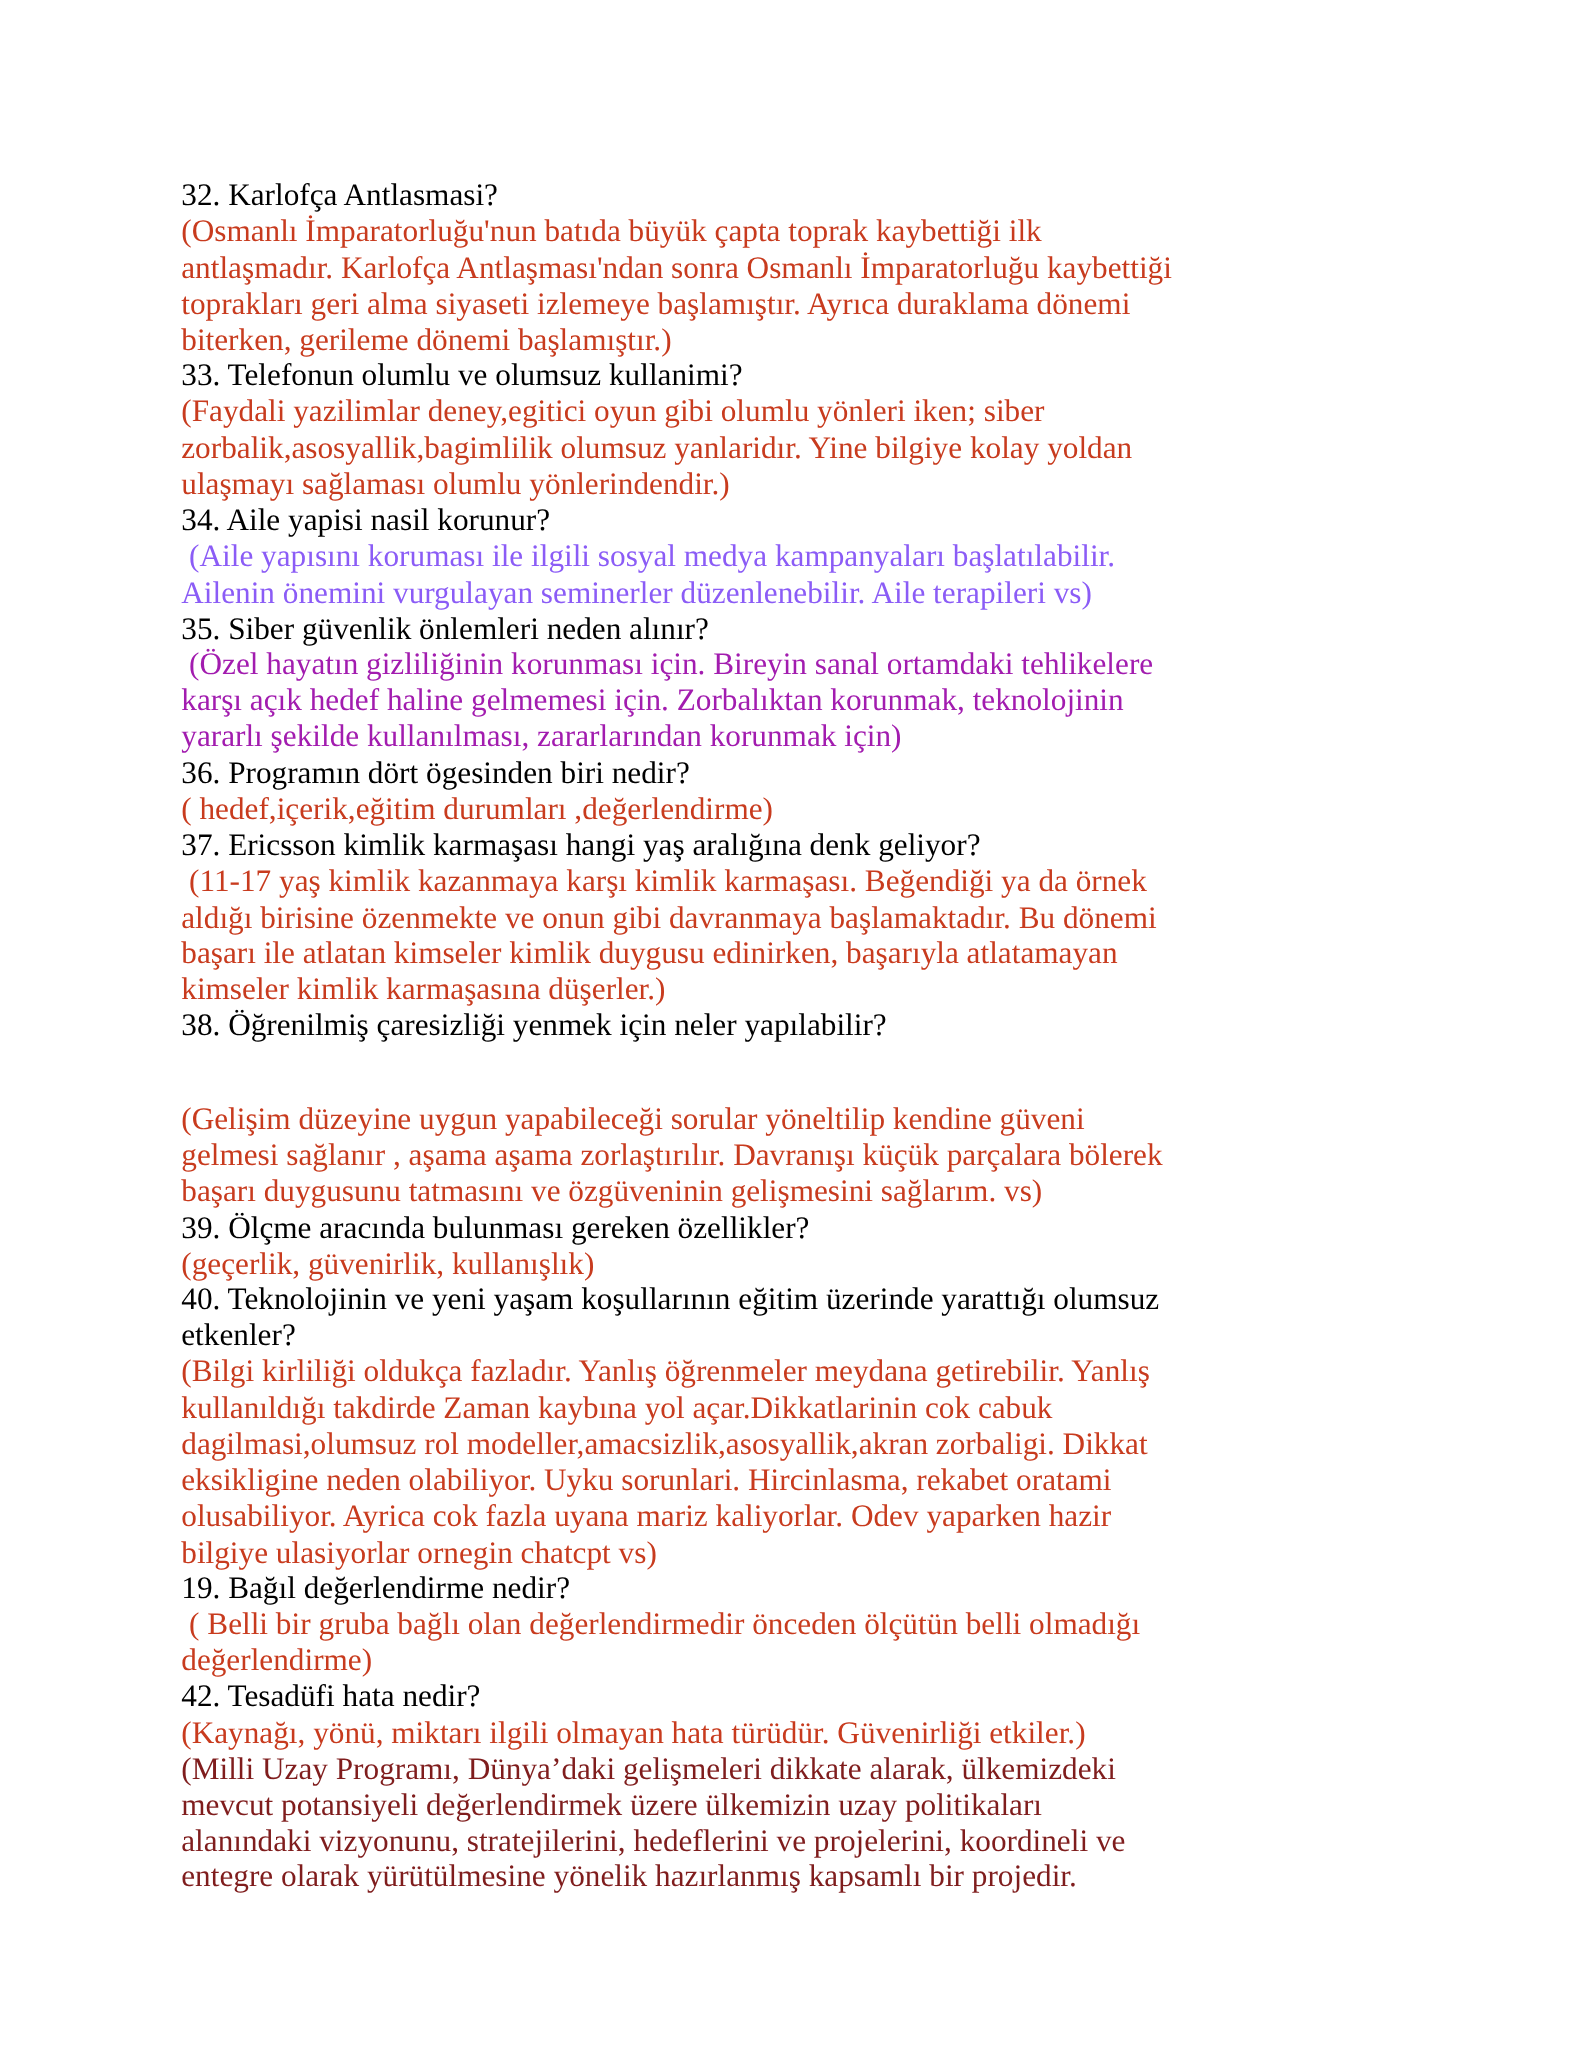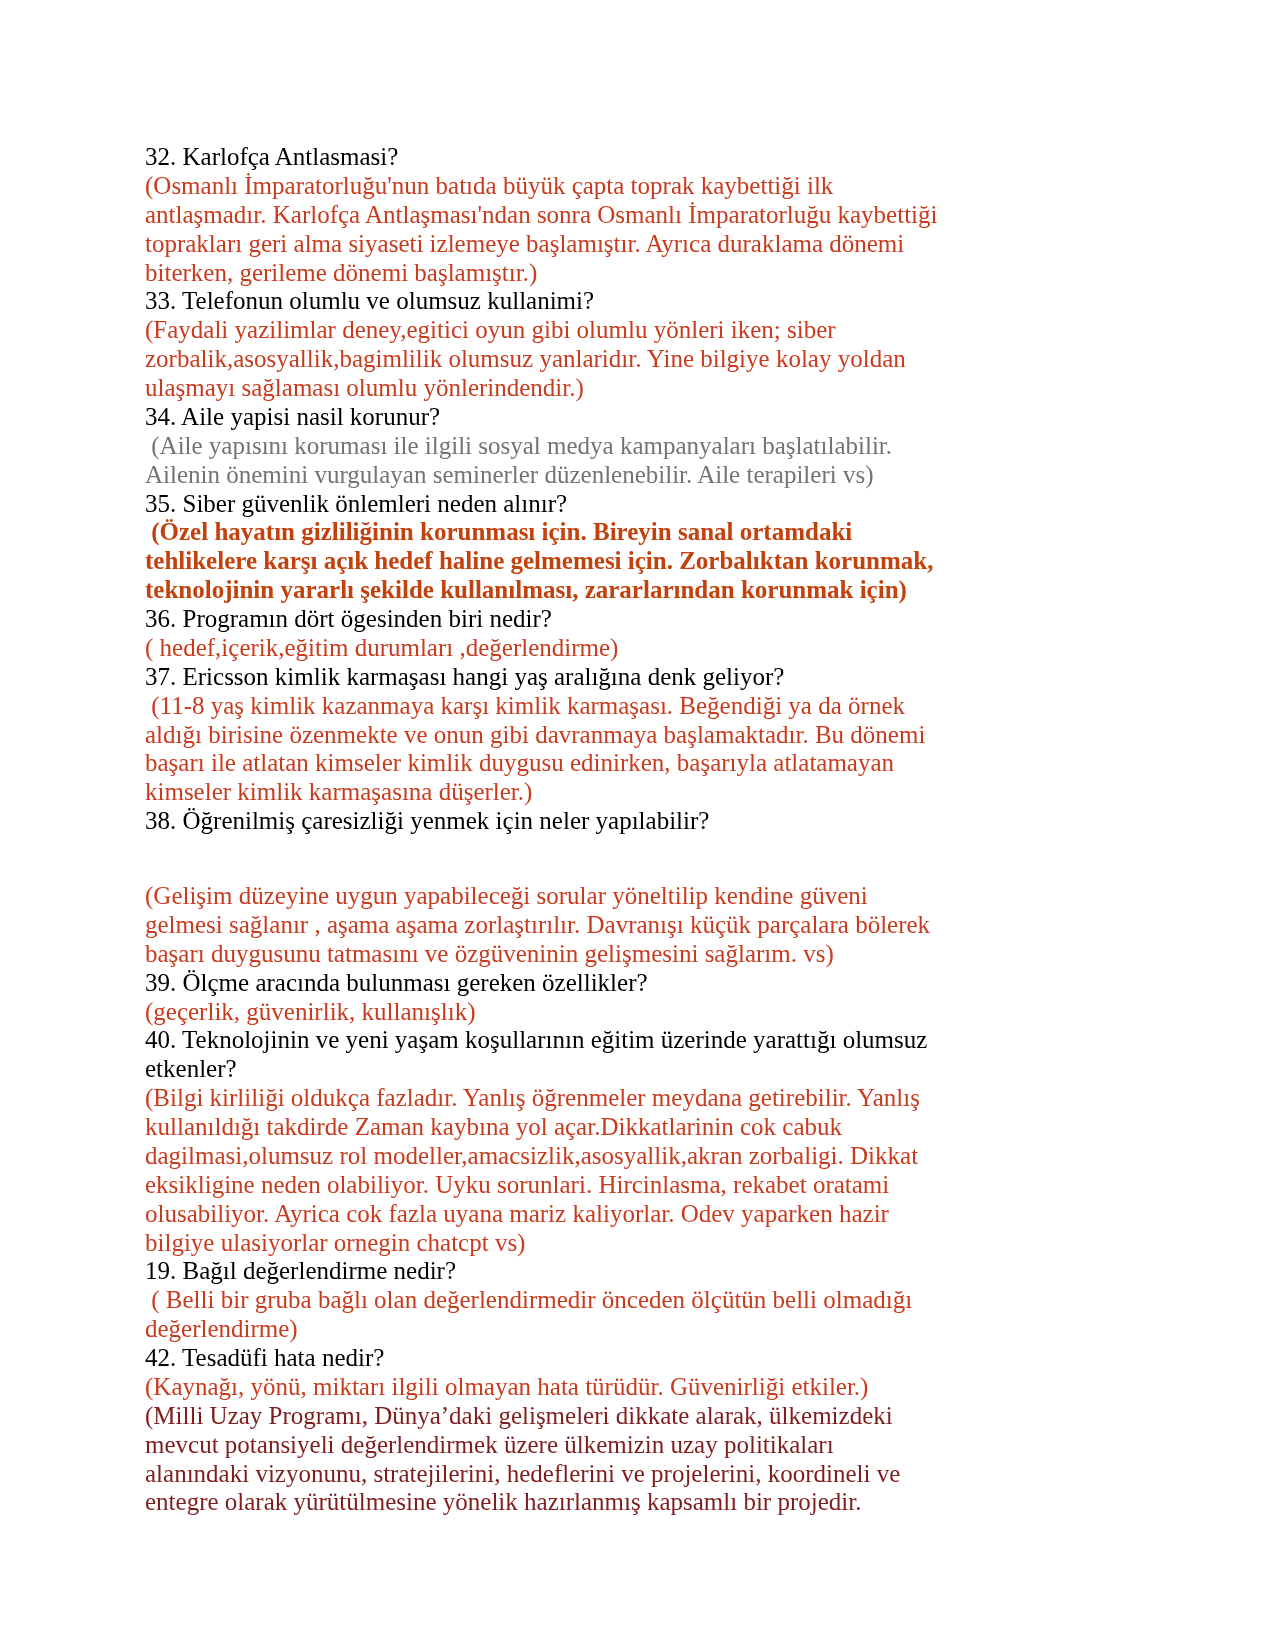--- a/index.html
+++ b/index.html
@@ -30,30 +30,30 @@
 <body>
 
 <div class="page" style="background: rgb(255, 255, 255);">
   <p class="q" style="color: rgb(0, 0, 0);">32. Karlofça Antlasmasi?</p>
   <p class="a" style="color: rgb(200, 59, 30);">(Osmanlı İmparatorluğu'nun batıda büyük çapta toprak kaybettiği ilk antlaşmadır. Karlofça Antlaşması'ndan sonra Osmanlı İmparatorluğu kaybettiği toprakları geri alma siyaseti izlemeye başlamıştır. Ayrıca duraklama dönemi biterken, gerileme dönemi başlamıştır.)</p>
 
   <p class="q" style="color: rgb(0, 0, 0);">33. Telefonun olumlu ve olumsuz kullanimi?</p>
   <p class="a" style="color: rgb(200, 59, 30);">(Faydali yazilimlar deney,egitici oyun gibi olumlu yönleri iken; siber zorbalik,asosyallik,bagimlilik olumsuz yanlaridır. Yine bilgiye kolay yoldan ulaşmayı sağlaması olumlu yönlerindendir.)</p>
 
   <p class="q" style="color: rgb(0, 0, 0);">34. Aile yapisi nasil korunur?</p>
-  <p class="a" style="color: #737373;"> (Aile yapısını koruması ile ilgili sosyal medya kampanyaları başlatılabilir. Ailenin önemini vurgulayan seminerler düzenlenebilir. Aile terapileri vs)</p>
+  <p class="a" style="color: #8b5cf6;"> (Aile yapısını koruması ile ilgili sosyal medya kampanyaları başlatılabilir. Ailenin önemini vurgulayan seminerler düzenlenebilir. Aile terapileri vs)</p>
 
   <p class="q" style="color: rgb(0, 0, 0);">35. Siber güvenlik önlemleri neden alınır?</p>
-  <p class="a" style="color: #c2410c; font-weight: bold;"> (Özel hayatın gizliliğinin korunması için. Bireyin sanal ortamdaki tehlikelere karşı açık hedef haline gelmemesi için. Zorbalıktan korunmak, teknolojinin yararlı şekilde kullanılması, zararlarından korunmak için)</p>
+  <p class="a" style="color: #a21caf;"> (Özel hayatın gizliliğinin korunması için. Bireyin sanal ortamdaki tehlikelere karşı açık hedef haline gelmemesi için. Zorbalıktan korunmak, teknolojinin yararlı şekilde kullanılması, zararlarından korunmak için)</p>
 
   <p class="q" style="color: rgb(0, 0, 0);">36. Programın dört ögesinden biri nedir?</p>
   <p class="a" style="color: rgb(200, 59, 30);">( hedef,içerik,eğitim durumları ,değerlendirme)</p>
 
   <p class="q" style="color: rgb(0, 0, 0);">37. Ericsson kimlik karmaşası hangi yaş aralığına denk geliyor?</p>
-  <p class="a" style="color: rgb(200, 59, 30);"> (11-8 yaş kimlik kazanmaya karşı kimlik karmaşası. Beğendiği ya da örnek aldığı birisine özenmekte ve onun gibi davranmaya başlamaktadır. Bu dönemi başarı ile atlatan kimseler kimlik duygusu edinirken, başarıyla atlatamayan kimseler kimlik karmaşasına düşerler.)</p>
+  <p class="a" style="color: rgb(200, 59, 30);"> (11-17 yaş kimlik kazanmaya karşı kimlik karmaşası. Beğendiği ya da örnek aldığı birisine özenmekte ve onun gibi davranmaya başlamaktadır. Bu dönemi başarı ile atlatan kimseler kimlik duygusu edinirken, başarıyla atlatamayan kimseler kimlik karmaşasına düşerler.)</p>
 
   <p class="q" style="color: rgb(0, 0, 0);">38. Öğrenilmiş çaresizliği yenmek için neler yapılabilir?</p>
   <p class="a" style="color: rgb(200, 59, 30); margin-top: 46px;">(Gelişim düzeyine uygun yapabileceği sorular yöneltilip kendine güveni gelmesi sağlanır , aşama aşama zorlaştırılır. Davranışı küçük parçalara bölerek başarı duygusunu tatmasını ve özgüveninin gelişmesini sağlarım. vs)</p>
 
   <p class="q" style="color: rgb(0, 0, 0);">39. Ölçme aracında bulunması gereken özellikler?</p>
   <p class="a" style="color: rgb(200, 59, 30);">(geçerlik, güvenirlik, kullanışlık)</p>
 
   <p class="q" style="color: rgb(0, 0, 0);">40. Teknolojinin ve yeni yaşam koşullarının eğitim üzerinde yarattığı olumsuz etkenler?</p>
   <p class="a" style="color: rgb(200, 59, 30);">(Bilgi kirliliği oldukça fazladır. Yanlış öğrenmeler meydana getirebilir. Yanlış kullanıldığı takdirde Zaman kaybına yol açar.Dikkatlarinin cok cabuk dagilmasi,olumsuz rol modeller,amacsizlik,asosyallik,akran zorbaligi. Dikkat eksikligine neden olabiliyor. Uyku sorunlari. Hircinlasma, rekabet oratami olusabiliyor. Ayrica cok fazla uyana mariz kaliyorlar. Odev yaparken hazir bilgiye ulasiyorlar ornegin chatcpt vs)</p>
 

